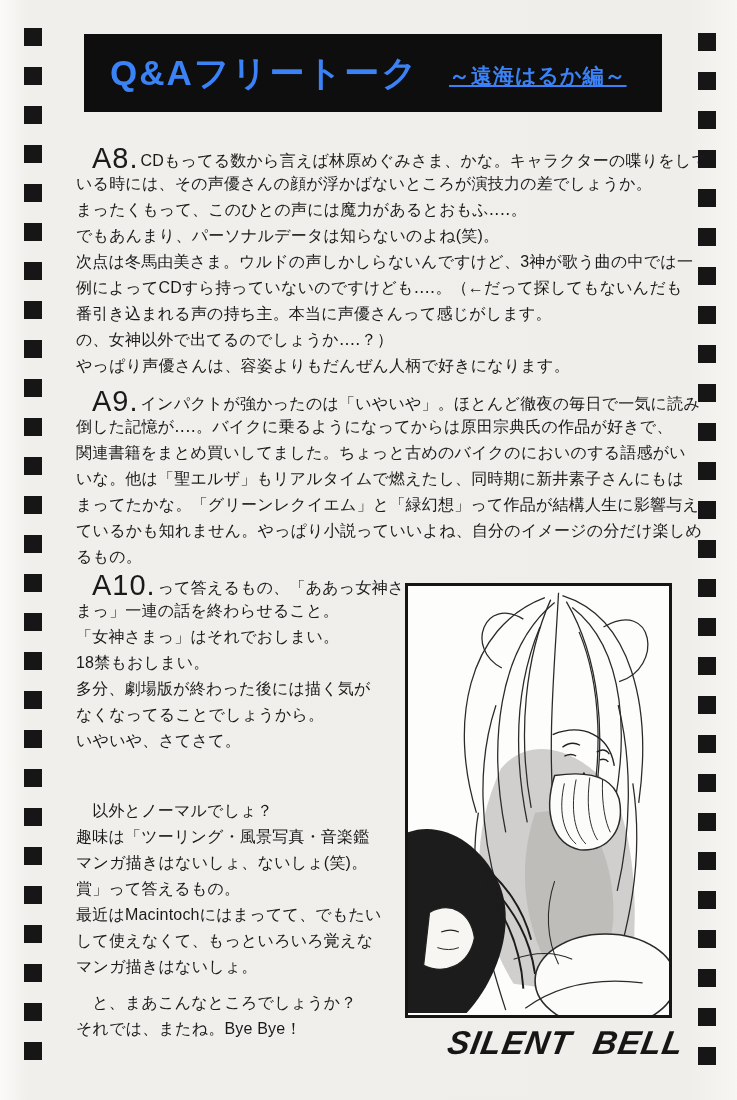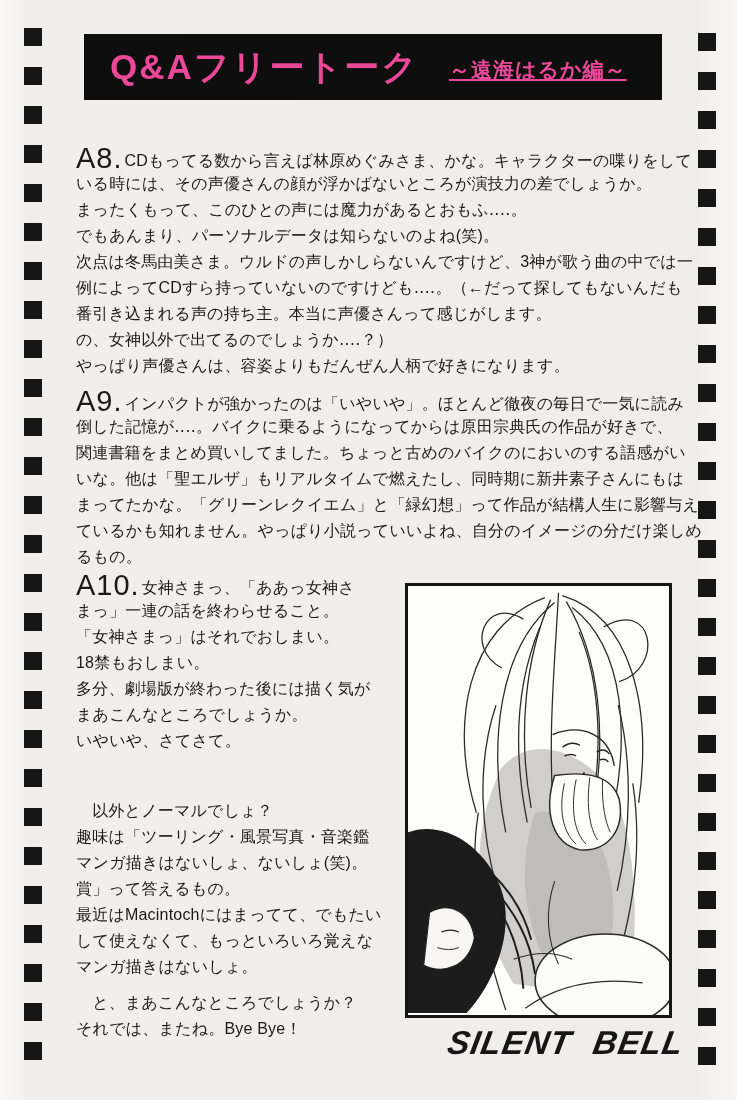--- a/index.html
+++ b/index.html
@@ -11,29 +11,29 @@
     color:#1a1a1a;
     overflow:hidden;
   }
   .strip{
     position:absolute;width:18px;
     background-image:repeating-linear-gradient(to bottom,#161616 0px,#161616 18px,transparent 18px,transparent 39px);
   }
   .strip.left{left:24px;top:28px;height:1035px;}
   .strip.right{left:698px;top:33px;height:1035px;}
   .banner{
-    position:absolute;left:84px;top:34px;width:578px;height:66px;
-    background:#0e0e0e;color:#ec4899;
+    position:absolute;left:84px;top:34px;width:578px;height:78px;
+    background:#0e0e0e;color:#3b82f6;
     display:flex;align-items:center;
   }
   .banner .title{font-size:35px;font-weight:bold;letter-spacing:2px;margin-left:26px;white-space:nowrap;}
   .banner .subtitle{font-size:21px;font-weight:bold;letter-spacing:1px;margin-left:30px;margin-top:6px;white-space:nowrap;text-decoration:underline;}
   .para{position:absolute;left:76px;font-size:16px;line-height:26px;letter-spacing:0.2px;}
   .para .line{height:26px;white-space:nowrap;}
-  .qnum{font-size:29px;line-height:26px;letter-spacing:1px;vertical-align:-2px;margin-right:2px;}
+  .qnum{font-size:29px;line-height:26px;letter-spacing:1px;vertical-align:-2px;margin-right:2px;margin-left:16px;}
   .wide{width:590px;}
   .narrow{width:330px;}
   .illust{
     position:absolute;left:405px;top:583px;width:267px;height:435px;
     border:3px solid #151515;background:#fdfdfc;box-sizing:border-box;
   }
   .illust svg{display:block;width:100%;height:100%;}
   .logo{
     position:absolute;left:448px;top:1024px;
     font-size:33px;font-style:italic;font-weight:bold;
@@ -71,26 +71,26 @@
     <div class="line"><span class="qnum">A9.</span><span>インパクトが強かったのは「いやいや」。ほとんど徹夜の毎日で一気に読み</span></div>
     <div class="line">倒した記憶が‥‥。バイクに乗るようになってからは原田宗典氏の作品が好きで、</div>
     <div class="line">関連書籍をまとめ買いしてました。ちょっと古めのバイクのにおいのする語感がい</div>
     <div class="line">いな。他は「聖エルザ」もリアルタイムで燃えたし、同時期に新井素子さんにもは</div>
     <div class="line">まってたかな。「グリーンレクイエム」と「緑幻想」って作品が結構人生に影響与え</div>
     <div class="line">ているかも知れません。やっぱり小説っていいよね、自分のイメージの分だけ楽しめ</div>
     <div class="line">るもの。</div>
   </div>
 
   <div class="para narrow" style="top:572px;">
-    <div class="line"><span class="qnum">A10.</span><span>女神さまっ、「ああっ女神さ</span></div>
+    <div class="line"><span class="qnum">A10.</span><span>って答えるもの、「ああっ女神さ</span></div>
     <div class="line">まっ」一連の話を終わらせること。</div>
     <div class="line">「女神さまっ」はそれでおしまい。</div>
     <div class="line">18禁もおしまい。</div>
     <div class="line">多分、劇場版が終わった後には描く気が</div>
-    <div class="line">まあこんなところでしょうか。</div>
+    <div class="line">なくなってることでしょうから。</div>
     <div class="line">いやいや、さてさて。</div>
   </div>
 
   <div class="para narrow" style="top:798px;">
     <div class="line">　以外とノーマルでしょ？</div>
     <div class="line">趣味は「ツーリング・風景写真・音楽鑑</div>
     <div class="line">マンガ描きはないしょ、ないしょ(笑)。</div>
     <div class="line">賞」って答えるもの。</div>
     <div class="line">最近はMacintochにはまってて、でもたい</div>
     <div class="line">して使えなくて、もっといろいろ覚えな</div>

